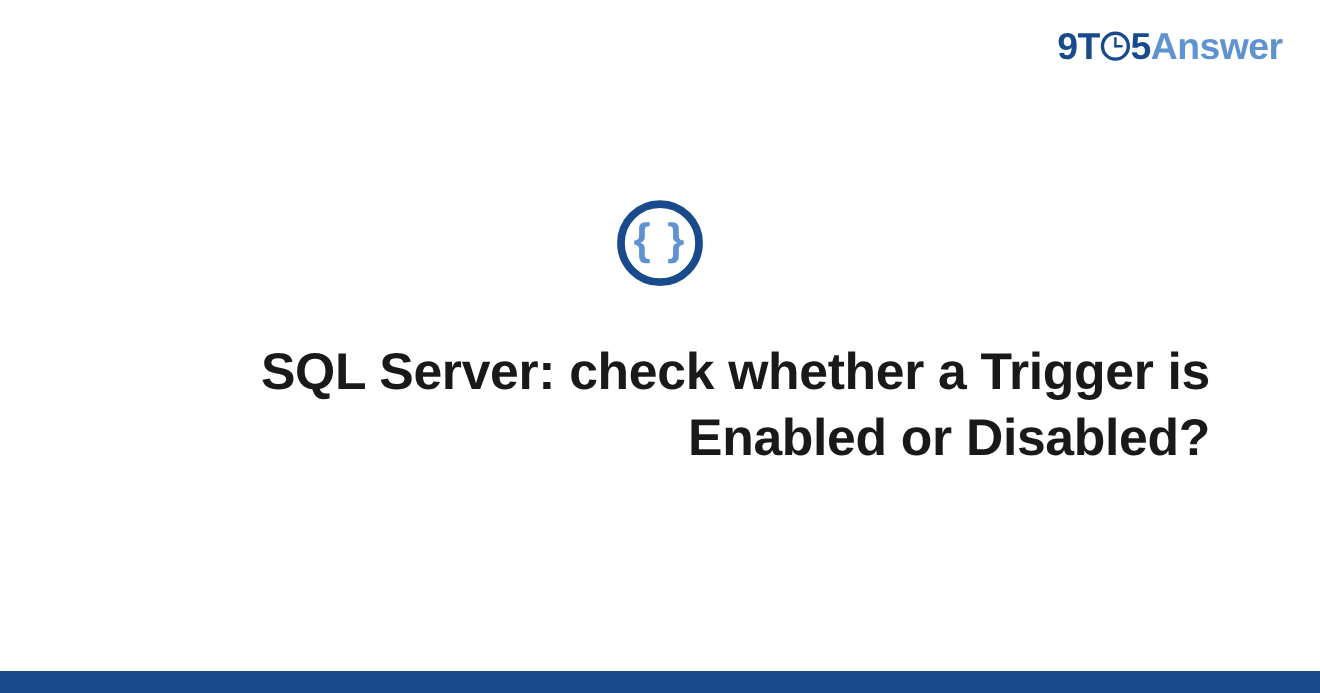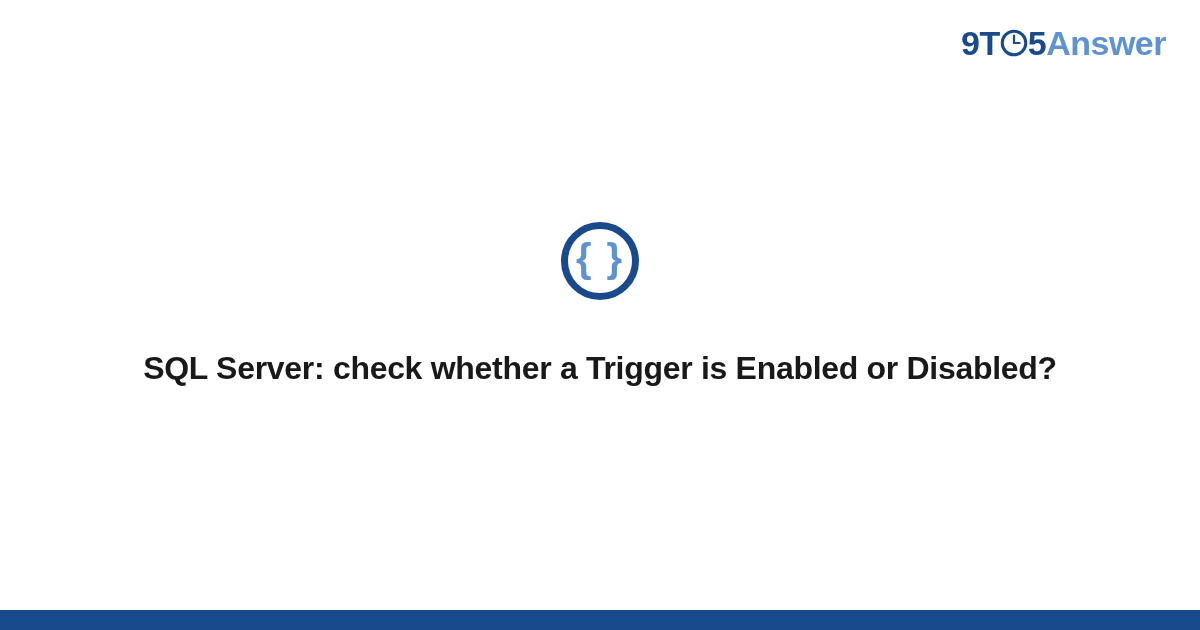--- a/index.html
+++ b/index.html
@@ -63,21 +63,21 @@
       font-size: 40px;
       font-weight: 700;
       color: #5f92d0;
       font-family: "Segoe UI", Arial, sans-serif;
       letter-spacing: 2px;
       line-height: 1;
       position: relative;
       top: -3px;
     }
     .title {
-      font-size: 32px;
+      font-size: 47px;
       font-weight: 700;
       color: #18191a;
       text-align: right;
       line-height: 1.28;
       max-width: 1000px;
       letter-spacing: -0.3px;
     }
     .footer-bar {
       position: absolute;
       bottom: 0;

